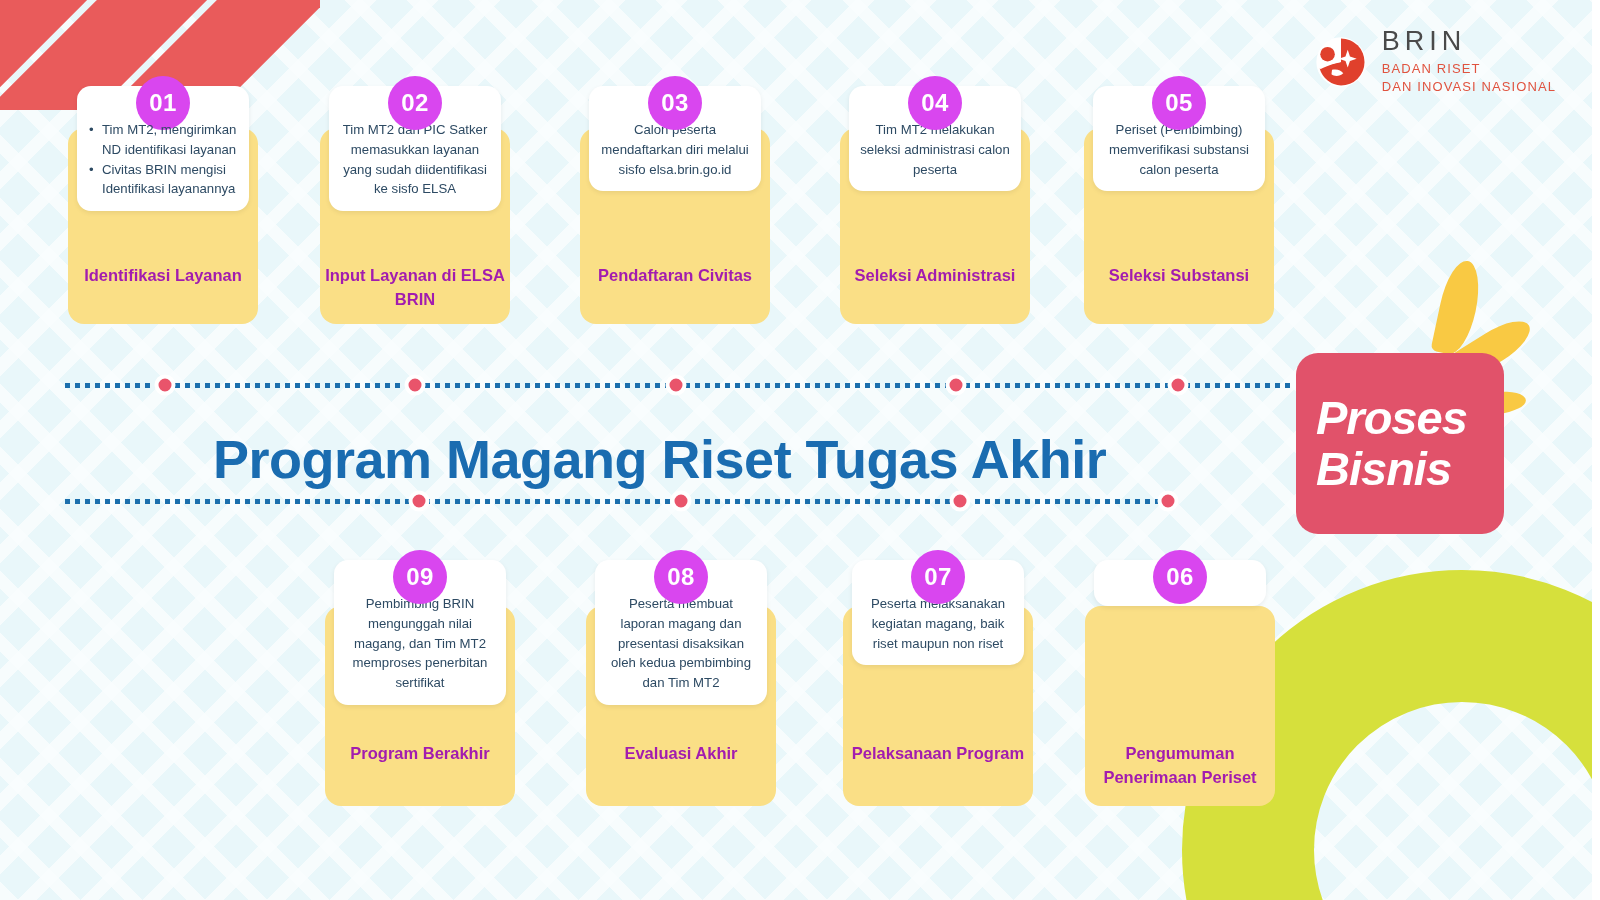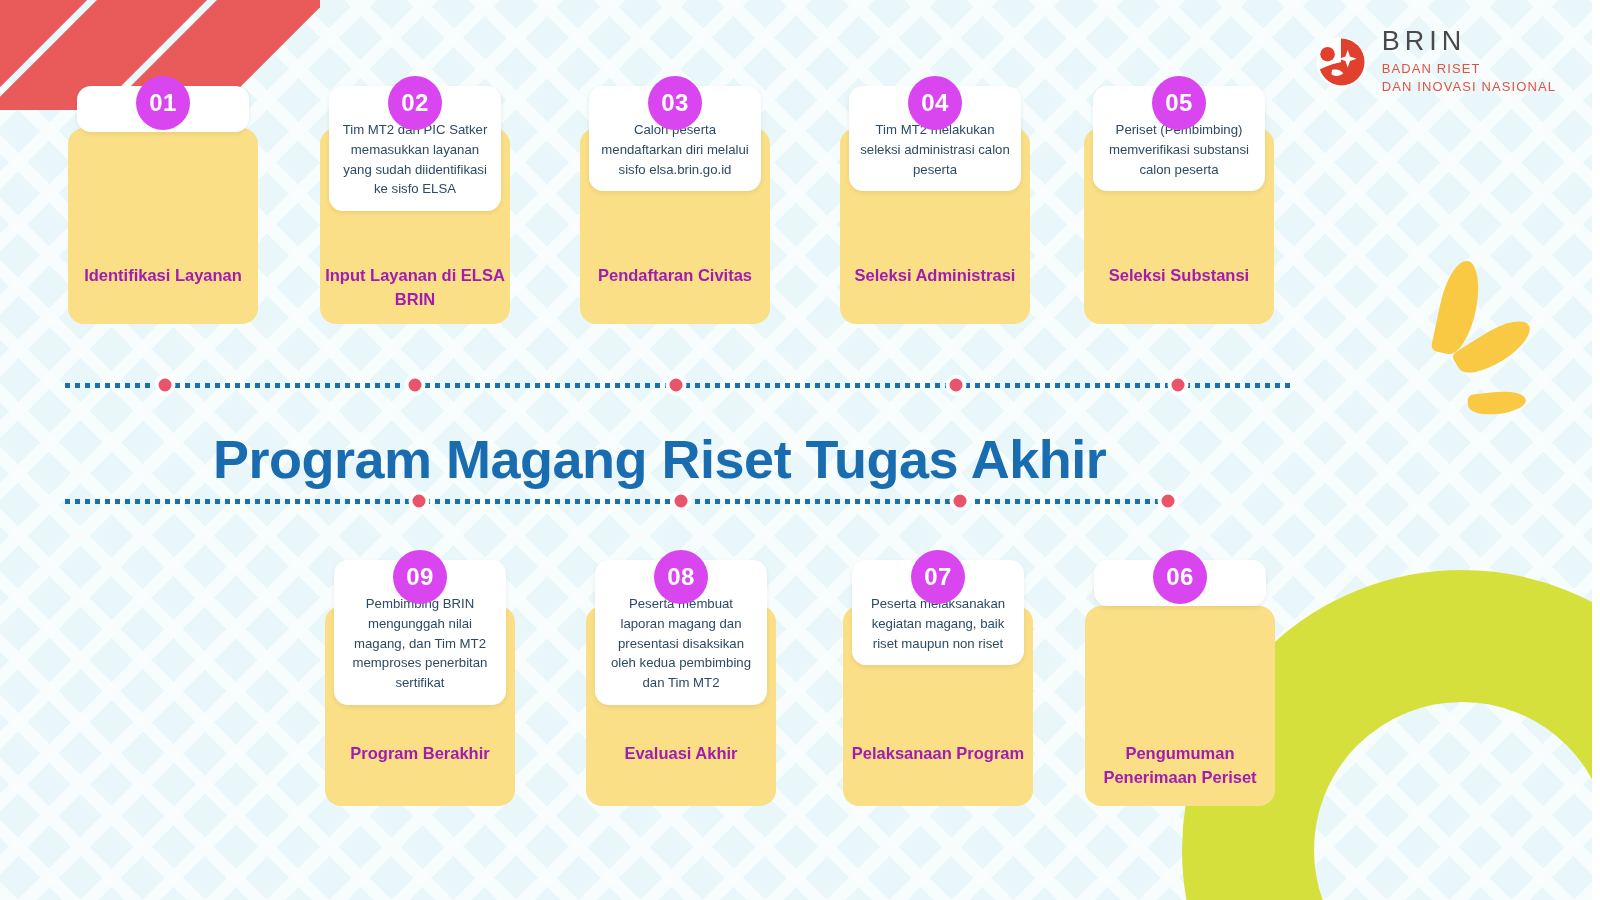--- a/index.html
+++ b/index.html
@@ -270,20 +270,26 @@
 
   <div class="node" style="left:419px;  top:501px;"></div>
   <div class="node" style="left:681px;  top:501px;"></div>
   <div class="node" style="left:960px;  top:501px;"></div>
   <div class="node" style="left:1168px; top:501px;"></div>
 
   <div class="card row-top" style="left:68px; top:86px;">
     <div class="card-panel"></div>
     <div class="card-white">
       <div class="card-badge">01</div>
+      <div class="card-body">
+        <ul>
+          <li>Tim MT2, mengirimkan ND identifikasi layanan</li>
+          <li>Civitas BRIN mengisi Identifikasi layanannya</li>
+        </ul>
+      </div>
     </div>
     <div class="card-title">Identifikasi Layanan</div>
   </div>
 
   <div class="card row-top" style="left:320px; top:86px;">
     <div class="card-panel"></div>
     <div class="card-white">
       <div class="card-badge">02</div>
       <div class="card-body">Tim MT2 dan PIC Satker memasukkan layanan yang sudah diidentifikasi ke sisfo ELSA</div>
     </div>
@@ -350,14 +356,18 @@
       <div class="card-badge">06</div>
     </div>
     <div class="card-title">Pengumuman Penerimaan Periset</div>
   </div>
 
   <div id="main-title">Program Magang Riset Tugas Akhir</div>
 
   <div class="splash" id="splash-1"></div>
   <div class="splash" id="splash-2"></div>
   <div class="splash" id="splash-3"></div>
+  <div id="proses-badge">
+    <div class="badge-line">Proses</div>
+    <div class="badge-line">Bisnis</div>
+  </div>
 
 </div>
 
 </body></html>

